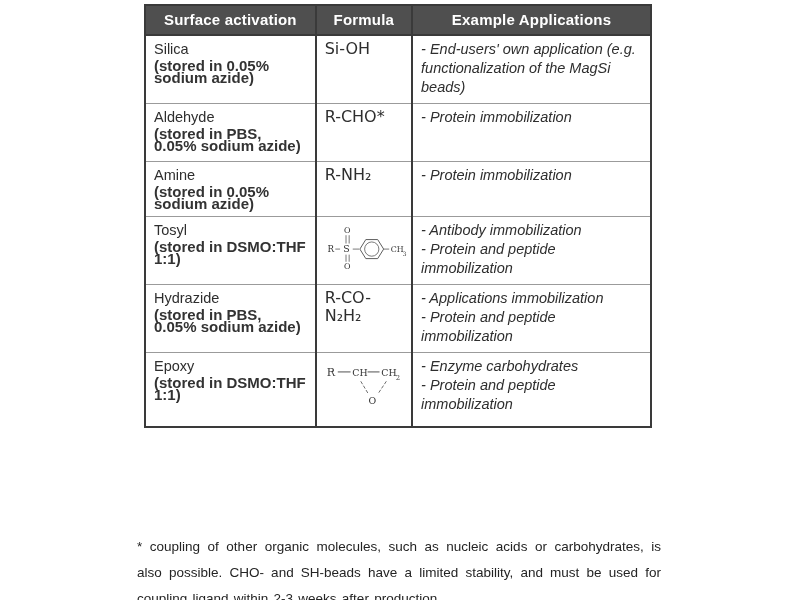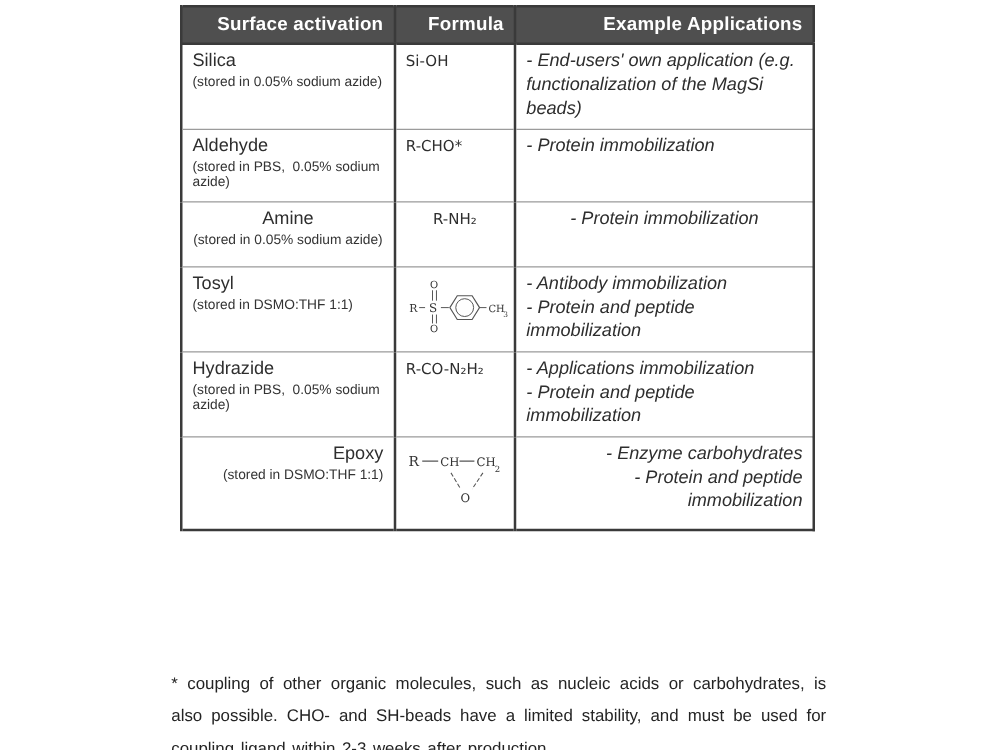--- a/index.html
+++ b/index.html
@@ -24,57 +24,57 @@
     border-collapse: collapse;
     table-layout: fixed;
     width: 508px;
     border: 2px solid #3a3a3a;
   }
   table.chem-table th {
     background: #4f4f4f;
     color: #ffffff;
     font-size: 15px;
     font-weight: bold;
-    text-align: right;
+    text-align: center;
     padding: 5px 8px 6px 8px;
     border-left: 2px solid #3a3a3a;
     border-bottom: 2px solid #3a3a3a;
     letter-spacing: 0.2px;
   }
   table.chem-table td {
     vertical-align: top;
     padding: 4px 8px 6px 8px;
     border-left: 2px solid #3a3a3a;
     border-top: 1px solid #9b9b9b;
     font-size: 14.5px;
     line-height: 18px;
   }
   tr.r0 { height: 62px; margin-top: 48px; }
   tr.r1 { height: 59px; }
   tr.r2 { height: 58px; }
-  tr.r3 { height: 52px; text-align: center; }
+  tr.r3 { height: 52px; }
   tr.r4 { height: 66px; }
   tr.r5 { height: 66px; }
   tr.r6 { height: 61px; }
-  tr.r7 { height: 74px; text-align: right; }
+  tr.r7 { height: 74px; }
   .chem-name {
     font-size: 14.5px;
     line-height: 18px;
   }
   .storage {
-    font-size: 11px;
-    font-weight: normal;
+    font-size: 15px;
+    font-weight: bold;
     line-height: 12px;
     margin-top: 2px;
     white-space: pre-wrap;
     color: #333;
   }
   .formula {
     font-family: "DejaVu Sans", sans-serif;
-    font-size: 12px;
+    font-size: 16px;
     line-height: 18px;
     color: #2e2e2e;
   }
   .apps div {
     line-height: 19px;
     font-style: italic;
   }
   .struct-svg {
     display: block;
     margin-top: 2px;

